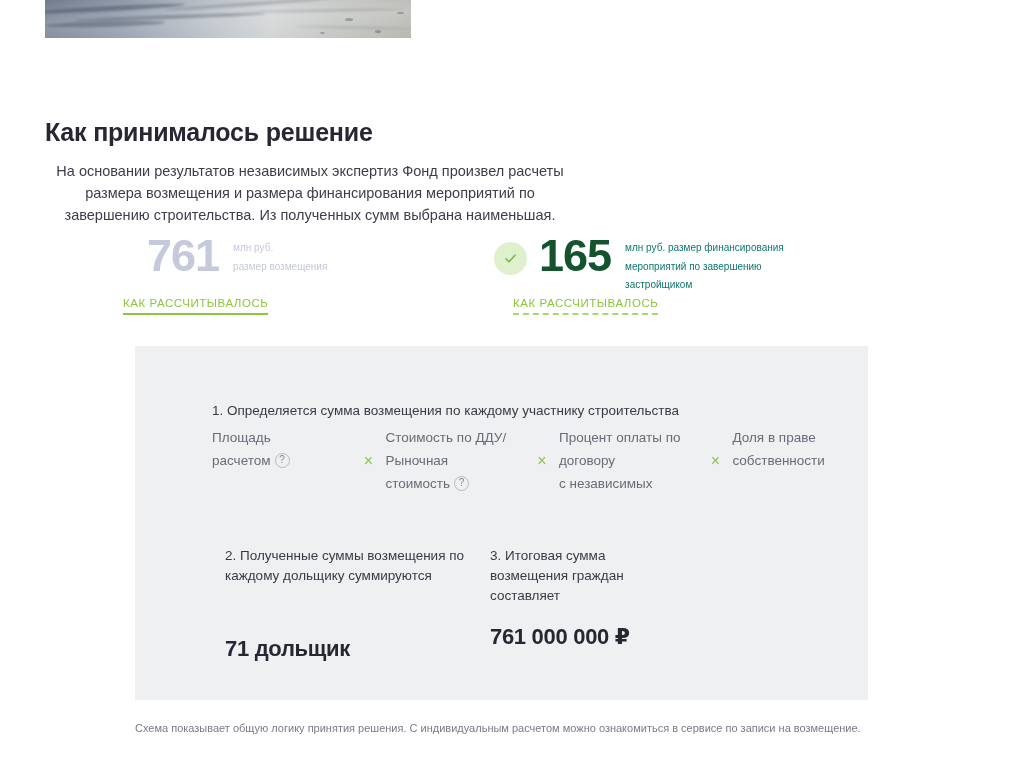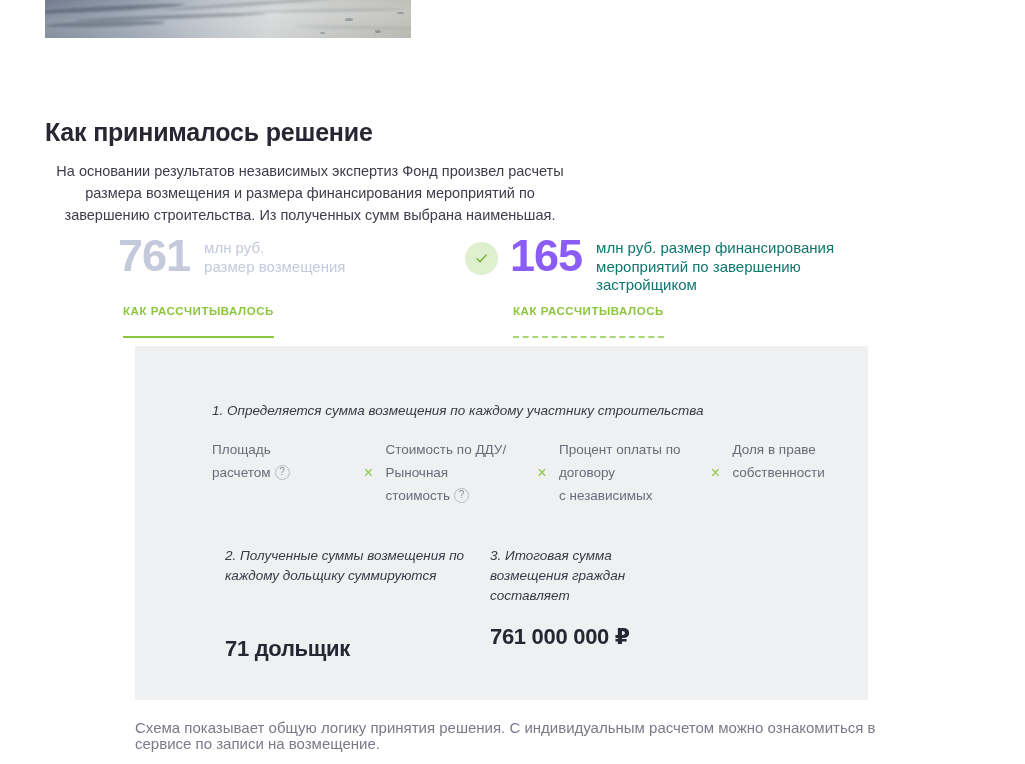--- a/index.html
+++ b/index.html
@@ -86,20 +86,21 @@
     left: 45px;
     top: 228px;
     width: 900px;
     height: 100px;
   }
   .stat {
     position: absolute;
     top: 0;
     display: flex;
     align-items: flex-start;
+    margin-left: 29px;
   }
   .stat-a { left: 73px; }
   .stat-b { left: 420px; }
 
   .check-badge {
     width: 33px;
     height: 33px;
     border-radius: 50%;
     background: #dff0ce;
     display: flex;
@@ -113,69 +114,68 @@
 
   .stat-num {
     font-size: 45px;
     font-weight: bold;
     line-height: 48px;
     letter-spacing: -1px;
     margin-top: 4px;
     white-space: nowrap;
   }
   .stat-num.muted { color: #c5c9dc; }
-  .stat-num.active { color: #8b5cf6; }
+  .stat-num.active { color: #14532d; }
 
   .stat-label {
-    font-size: 15px;
+    font-size: 10px;
     line-height: 18.5px;
     margin-left: 14px;
     margin-top: 11px;
   }
   .stat-label.muted { color: #c5c9dc; }
   .stat-label.active { color: #0f766e; }
   .stat-label .l2 { display: block; }
 
   .calc-link {
     position: absolute;
-    top: 77px;
+    top: 69px;
     font-size: 11.5px;
-    font-weight: bold;
+    font-weight: normal;
     letter-spacing: 0.55px;
     color: #8cc63f;
     text-decoration: none;
-    padding-bottom: 19px;
+    padding-bottom: 4px;
     white-space: nowrap;
   }
   .calc-link.a { left: 78px; border-bottom: 2px solid #8cc63f; }
   .calc-link.b { left: 468px; border-bottom: 2px dashed #a8d673; }
 
   
   .panel {
     position: absolute;
     left: 135px;
     top: 346px;
     width: 733px;
     height: 354px;
     background: #eff0f2;
   }
 
   .step-title {
     position: absolute;
     font-size: 13.5px;
     line-height: 20px;
     color: #3a3a46;
-    font-style: italic;
   }
   .step1-title { left: 77px; top: 55px; width: 600px; }
 
   .formula {
     position: absolute;
     left: 77px;
-    top: 92px;
+    top: 80px;
     width: 640px;
     display: flex;
     align-items: flex-start;
     justify-content: space-between;
   }
   .term {
     font-size: 13.5px;
     line-height: 23px;
     color: #6b6b78;
   }
@@ -222,21 +222,21 @@
     white-space: nowrap;
   }
   .result-2 { left: 90px; top: 258px; margin-top: 32px; }
   .result-3 { left: 355px; top: 278px; }
 
   .footnote {
     position: absolute;
     left: 135px;
     top: 720px;
     width: 760px;
-    font-size: 15px;
+    font-size: 11px;
     line-height: 16px;
     color: #7a7a88;
   }
 </style>
 </head>
 <body>
 
 <div class="page">
 
   <div class="photo">

